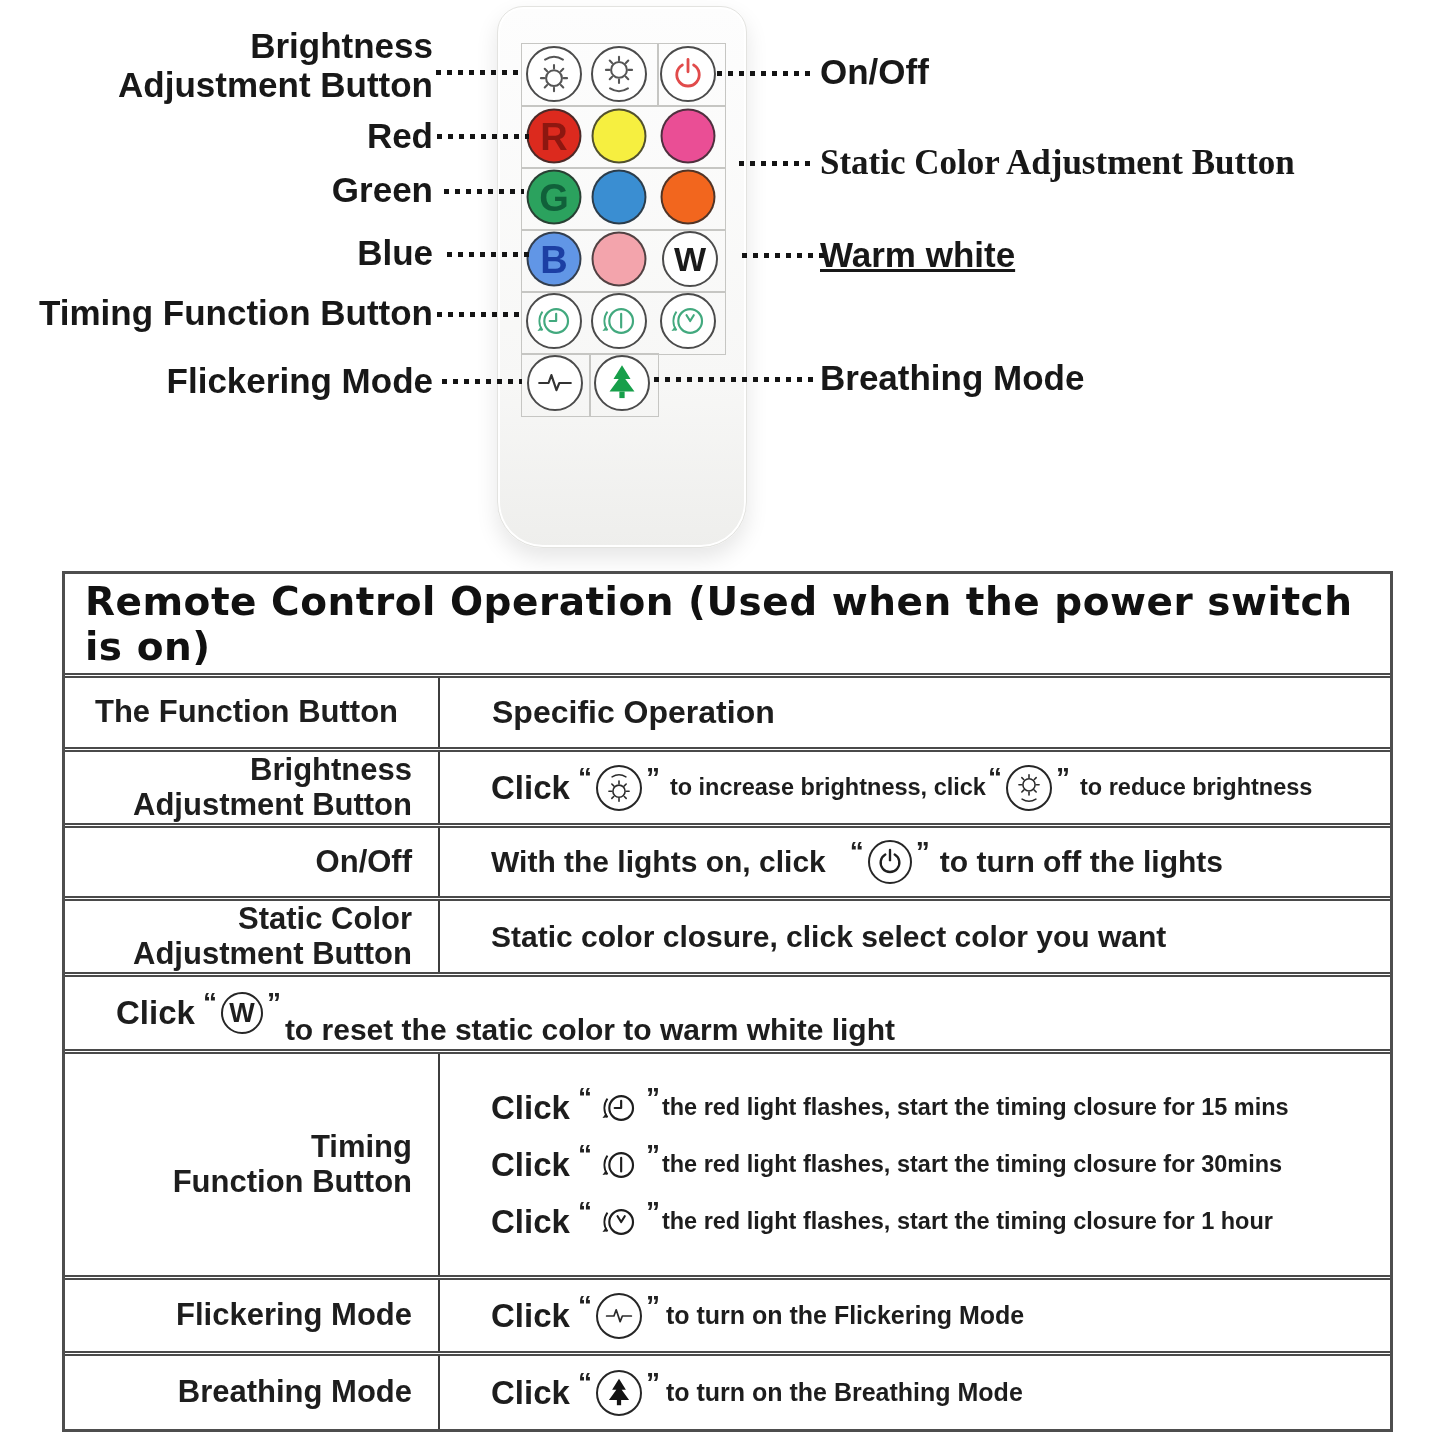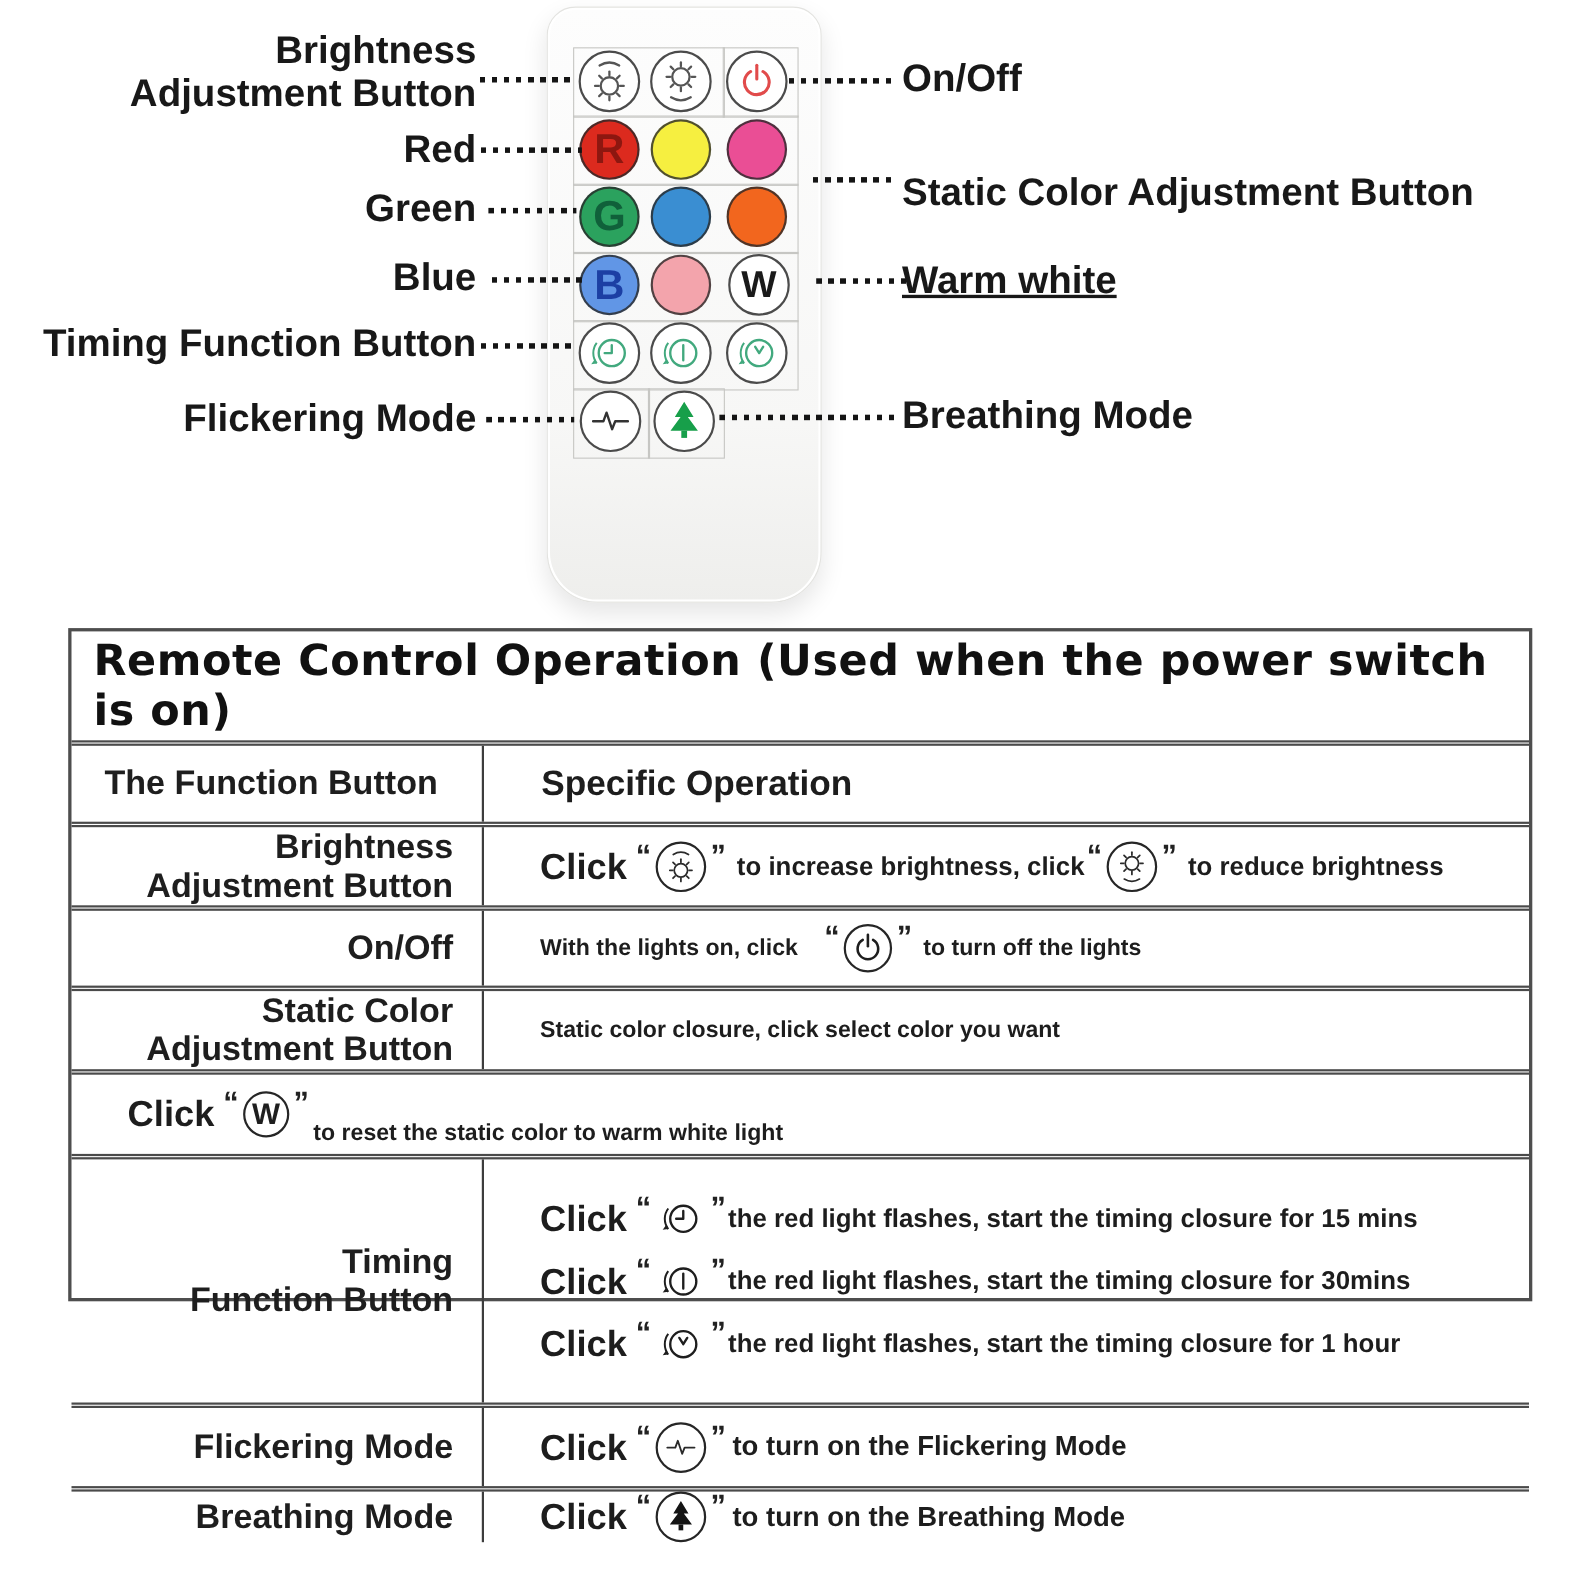--- a/index.html
+++ b/index.html
@@ -19,34 +19,34 @@
   .rbtn .letter{font-weight:800;font-size:38px;line-height:1;font-family:"Liberation Sans",sans-serif;}
 
   
   .lbl{position:absolute;font-weight:700;font-size:35px;line-height:1.1;color:#181818;white-space:nowrap;}
   .lbl.right-anchor{right:1012px;text-align:right;}
   .lbl.left-anchor{left:820px;text-align:left;}
   .dots{position:absolute;height:5px;
         background:repeating-linear-gradient(to right,#141414 0 5px,transparent 5px 11px);}
 
   
-  #op-table{position:absolute;left:62px;top:571px;width:1331px;height:612px;background:#fff;
+  #op-table{position:absolute;left:62px;top:571px;width:1331px;height:861px;background:#fff;
             border:3px solid #4e4e4e;box-sizing:border-box;display:flex;flex-direction:column;color:#1e1e1e;}
   .t-title{flex:0 0 99px;display:flex;align-items:center;padding-left:20px;
            font-family:"DejaVu Sans",sans-serif;font-weight:700;font-size:39px;letter-spacing:.5px;color:#111;}
   .t-row{flex:0 0 auto;display:flex;border-top:5px double #4a4a4a;box-sizing:border-box;}
   .t-left{width:375px;flex:0 0 375px;border-right:2px solid #3d3d3d;box-sizing:border-box;
           display:flex;flex-direction:column;align-items:flex-end;justify-content:center;
           text-align:right;padding-right:26px;font-weight:700;font-size:31px;line-height:1.1;}
   .t-left.centered{align-items:center;text-align:center;padding-right:10px;}
   .t-right{flex:1;display:flex;align-items:center;padding-left:51px;box-sizing:border-box;}
   .t-right.col{flex-direction:column;align-items:flex-start;justify-content:center;gap:11px;}
   .opline{display:flex;align-items:center;}
   .click{font-weight:700;font-size:33px;color:#1d1d1d;margin-right:6px;}
-  .big{font-weight:700;font-size:21px;color:#1d1d1d;}
+  .big{font-weight:700;font-size:30px;color:#1d1d1d;}
   .small{font-weight:700;font-size:23.5px;color:#1d1d1d;}
   .med{font-weight:700;font-size:25px;color:#1d1d1d;}
   .q{font-weight:700;font-size:28px;color:#222;position:relative;top:-10px;margin:0 2px;}
   .ticon{display:inline-flex;align-items:center;justify-content:center;border:2.5px solid #262626;
          border-radius:50%;width:46px;height:46px;margin:0 2px;flex:0 0 auto;box-sizing:border-box;}
   .ticon.plain{border:none;}
   .sp-l{margin-left:8px;}
 </style>
 </head>
 <body>
@@ -205,21 +205,21 @@
     <div>Brightness</div>
     <div>Adjustment Button</div>
   </div>
   <div class="lbl right-anchor" style="top:117px;">Red</div>
   <div class="lbl right-anchor" style="top:171px;">Green</div>
   <div class="lbl right-anchor" style="top:234px;">Blue</div>
   <div class="lbl right-anchor" style="top:294px;">Timing Function Button</div>
   <div class="lbl right-anchor" style="top:362px;">Flickering Mode</div>
 
   <div class="lbl left-anchor" style="top:53px;">On/Off</div>
-  <div class="lbl left-anchor" style="top:156px;">Static Color Adjustment Button</div>
+  <div class="lbl left-anchor" style="top:144px;font-family:Liberation Serif, serif;">Static Color Adjustment Button</div>
   <div class="lbl left-anchor" style="top:236px;text-decoration:underline;">Warm white</div>
   <div class="lbl left-anchor" style="top:359px;">Breathing Mode</div>
 
   <div id="op-table">
 
     <div class="t-title">Remote Control Operation (Used when the power switch is on)</div>
 
     <div class="t-row" style="flex-basis:74px;">
       <div class="t-left centered">The Function Button</div>
       <div class="t-right" style="padding-left:52px;">

